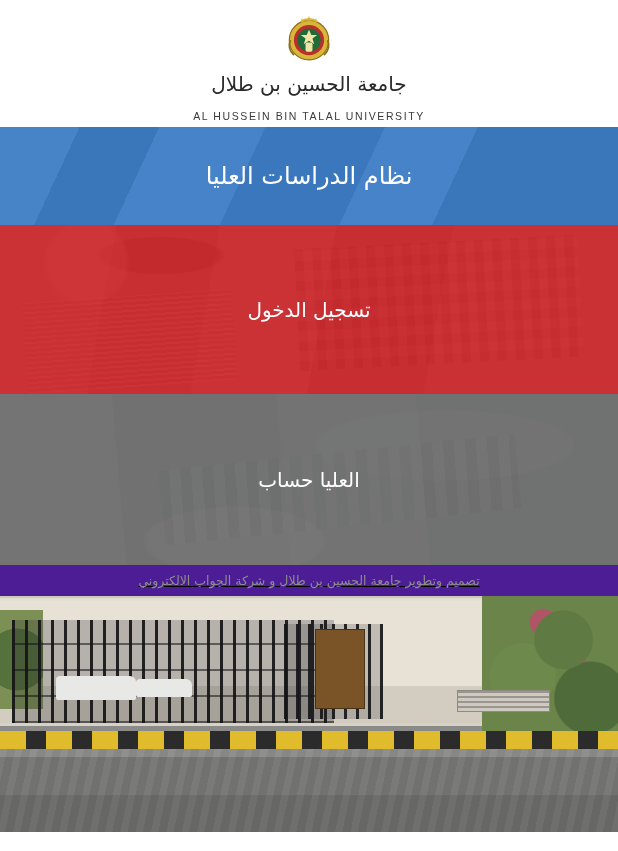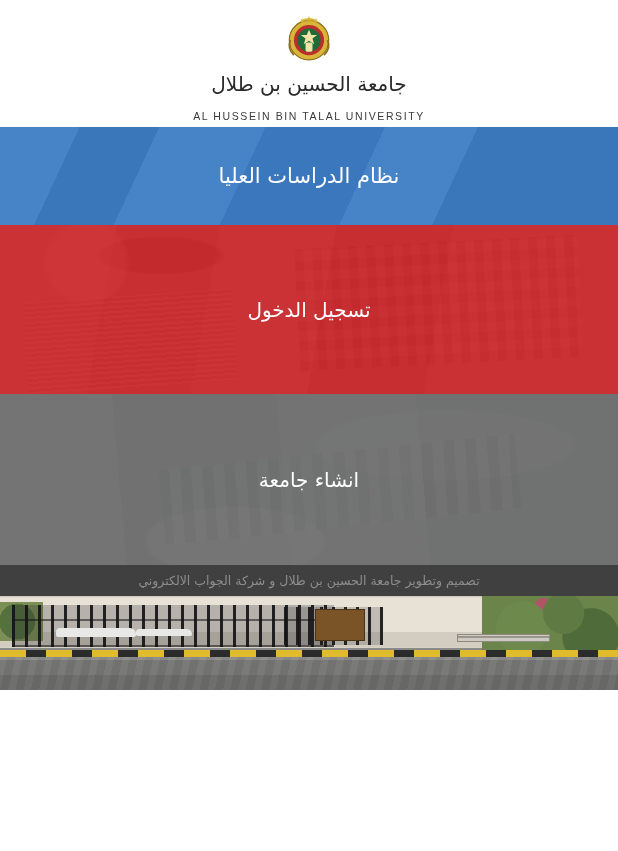--- a/index.html
+++ b/index.html
@@ -8,21 +8,21 @@
     width: 618px;
     height: 851px;
     overflow: hidden;
     background: #ffffff;
     font-family: "DejaVu Sans", sans-serif;
   }
 
   .page {
     position: relative;
     width: 618px;
-    height: 690px;
+    height: 832px;
     display: flex;
     flex-direction: column;
   }
 
   
   .header {
     height: 127px;
     background: #ffffff;
     display: flex;
     flex-direction: column;
@@ -76,21 +76,21 @@
     background:
       linear-gradient(115deg, rgba(255,255,255,0.06) 0 12%, rgba(0,0,0,0.05) 12% 24%,
                       rgba(255,255,255,0.05) 24% 40%, rgba(0,0,0,0.04) 40% 58%,
                       rgba(255,255,255,0.05) 58% 72%, rgba(0,0,0,0.05) 72% 100%);
     pointer-events: none;
   }
   .band-title .label {
     position: relative;
     z-index: 2;
     color: #ffffff;
-    font-size: 21px;
+    font-size: 24px;
     letter-spacing: 0.5px;
   }
 
   
   .band-login {
     height: 169px;
     position: relative;
     overflow: hidden;
     display: flex;
     align-items: center;
@@ -181,24 +181,25 @@
     position: relative;
     z-index: 3;
     color: #ffffff;
     font-size: 20px;
     letter-spacing: 0.5px;
   }
 
   
   .footer {
     height: 31px;
-    background: #404040;
+    background: #4c1d95;
     display: flex;
     align-items: center;
     justify-content: center;
+    text-decoration: underline;
   }
   .footer .credit {
     font-size: 12.5px;
     color: #8d8d8d;
     direction: rtl;
     white-space: nowrap;
   }
 
   
   .campus {
@@ -345,21 +346,21 @@
 
   <div class="band-login">
     <div class="photo"></div>
     <div class="overlay"></div>
     <div class="label">تسجيل الدخول</div>
   </div>
 
   <div class="band-signup">
     <div class="photo"></div>
     <div class="overlay"></div>
-    <div class="label">انشاء جامعة</div>
+    <div class="label">العليا حساب</div>
   </div>
 
   <div class="footer">
     <div class="credit">تصميم وتطوير جامعة الحسين بن طلال و شركة الجواب الالكتروني</div>
   </div>
 
   <div class="campus">
     <div class="bg"></div>
     <div class="facade"></div>
     <div class="greenery"></div>

